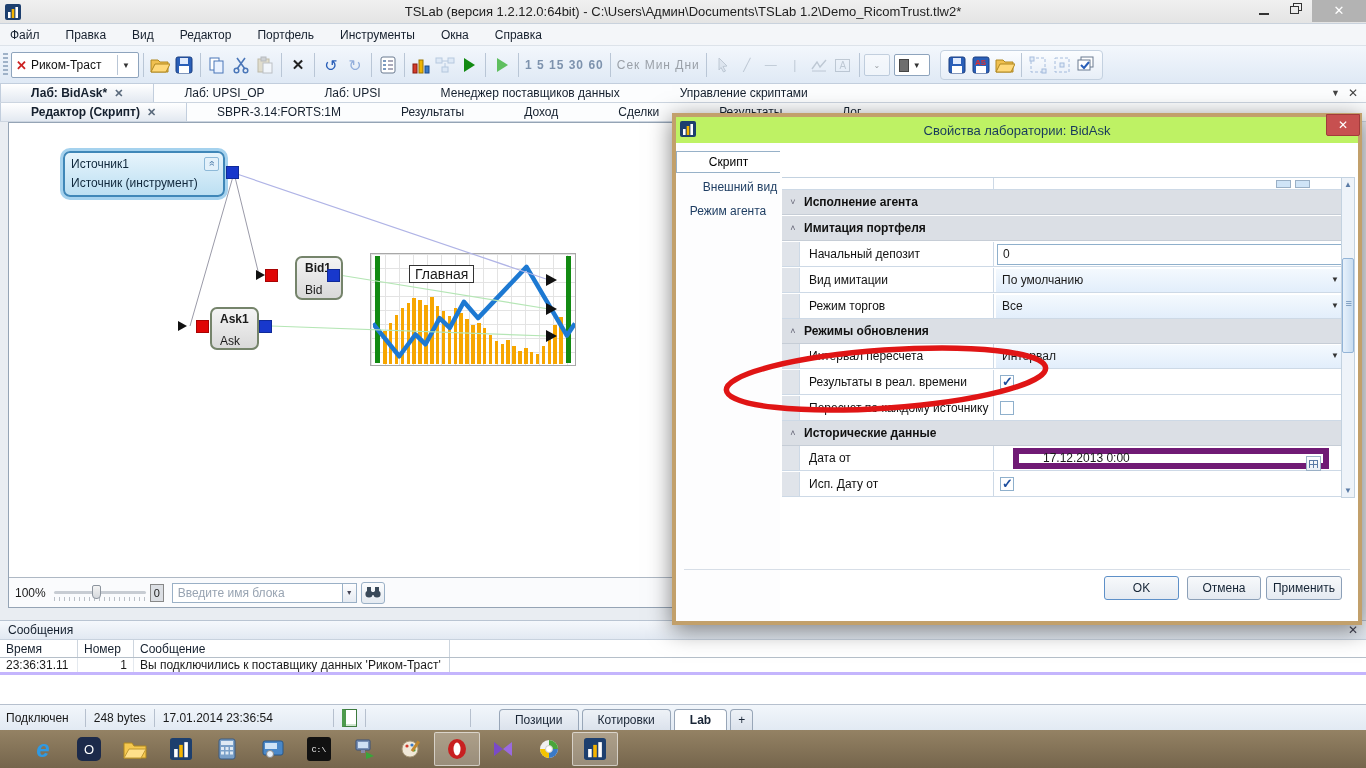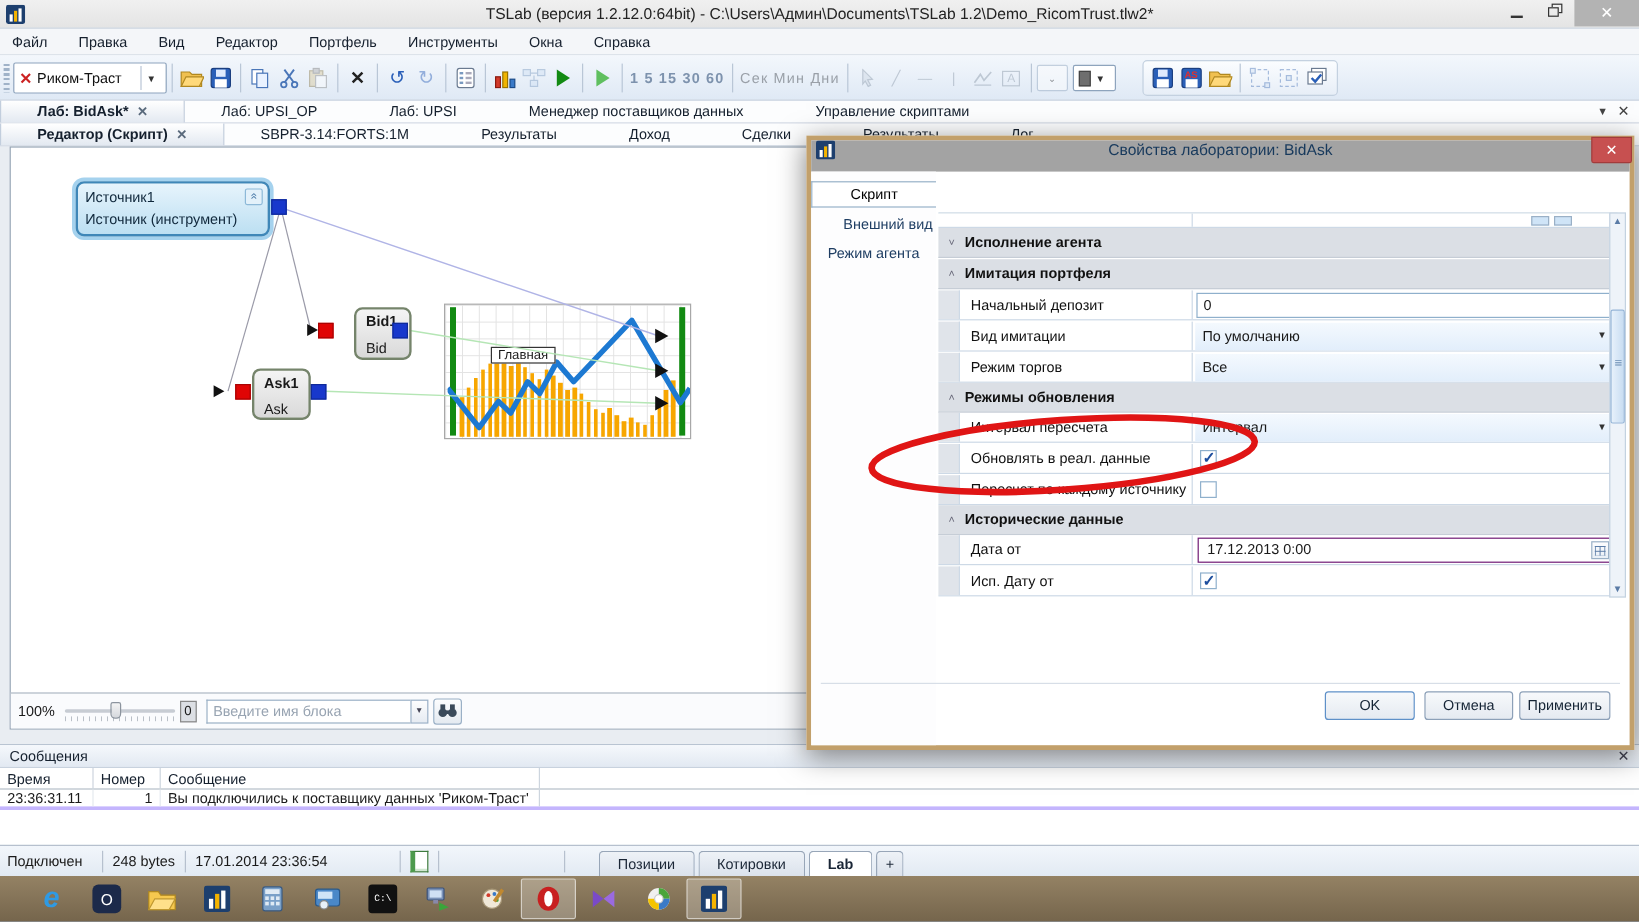--- a/index.html
+++ b/index.html
@@ -22,21 +22,21 @@
   .grip{width:5px;height:24px;margin:0 3px;background:repeating-linear-gradient(#9fb2c8 0 2px,transparent 2px 4px);}
   .tbtn{height:26px;min-width:24px;display:flex;align-items:center;justify-content:center;border-radius:3px;padding:0 2px;}
   .tsep{width:1px;height:24px;background:#b9c6d6;margin:0 4px;}
   .tb-row{display:flex;align-items:center;height:38px;}
   .combo{height:26px;background:#fff;border:1px solid #8ea4bd;border-radius:2px;display:flex;align-items:center;padding:0 4px;}
   .ddarr{font-size:8px;color:#333;padding:0 4px;}
   .disab{opacity:.45;}
   .txtbtn{color:#7d92ad;font-weight:bold;letter-spacing:1px;}
   .tri-play{width:0;height:0;border-left:11px solid #128a12;border-top:7px solid transparent;border-bottom:7px solid transparent;}
   .tri-play.light{border-left-color:#5fbf5f;}
-  .strip2{display:flex;align-items:center;height:30px;background:linear-gradient(#fbfdff,#e7eef7);border:1px solid #c4d1e0;border-radius:4px;padding:0 4px;margin-left:22px;}
+  .strip2{display:flex;align-items:center;height:30px;background:linear-gradient(#fbfdff,#e7eef7);border:1px solid #c4d1e0;border-radius:4px;padding:0 4px;margin-left:10px;}
 
   
   .tabrow{position:absolute;left:0;width:1366px;background:#fcfdfe;display:flex;align-items:stretch;border-bottom:1px solid #ccd5e0;}
   #labtabs{top:84px;height:19px;}
   #edittabs{top:103px;height:19px;}
   .dtab{display:flex;align-items:center;padding:0 30px;color:#15202e;white-space:nowrap;}
   .dtab.active{font-weight:bold;background:linear-gradient(#ffffff,#e3e9f1);border-right:1px solid #c2cedd;border-left:1px solid #c2cedd;}
   .closex{margin-left:7px;color:#5a6a7c;font-size:11px;}
   .rowicons{margin-left:auto;display:flex;align-items:center;gap:8px;padding-right:8px;color:#444;}
 
@@ -55,38 +55,38 @@
   .port.blue{background:#1838cc;border:1px solid #0f2a99;}
   .port.red{background:#e00505;border:1px solid #a80303;}
   .inarrow{position:absolute;width:0;height:0;border-left:9px solid #111;border-top:5px solid transparent;border-bottom:5px solid transparent;z-index:3;}
 
   
   #chartthumb{position:absolute;left:361px;top:130px;width:206px;height:113px;background:#fff;border:1px solid #a8a8a8;z-index:1;
     background-image:linear-gradient(#e3e3e3 1px,transparent 1px),linear-gradient(90deg,#e3e3e3 1px,transparent 1px);background-size:14px 14px;}
   .edgebar{position:absolute;top:2px;bottom:2px;width:5px;background:#128a12;}
   #chart-bars{position:absolute;left:12px;right:12px;bottom:1px;top:8px;display:flex;align-items:flex-end;justify-content:space-between;}
   .cbar{width:3.5px;}
-  #chartlabel{position:absolute;left:38px;top:11px;background:#fff;border:1px solid #333;padding:0 5px;font-size:11px;z-index:4;margin-top:24px;}
+  #chartlabel{position:absolute;left:38px;top:11px;background:#fff;border:1px solid #333;padding:0 5px;font-size:14px;z-index:4;}
   #linewrap{position:absolute;left:2px;top:2px;width:202px;height:109px;}
 
   
   #edbottom{position:absolute;left:0;bottom:0;width:100%;height:30px;background:#fafbfd;border-top:1px solid #aeb8c4;z-index:5;display:flex;align-items:center;}
   #slider{position:relative;width:92px;height:16px;margin-left:8px;}
   #slider .track{position:absolute;left:0;right:0;top:6px;height:3px;background:#c7ccd3;border-radius:2px;}
   #slider .ticks{position:absolute;left:0;right:0;top:12px;height:4px;background:repeating-linear-gradient(90deg,#b9bfc7 0 1px,transparent 1px 5px);}
   #slider .thumb{position:absolute;left:38px;top:0;width:9px;height:14px;background:linear-gradient(#f4f4f4,#d5d8dd);border:1px solid #8c949e;border-radius:2px 2px 4px 4px;}
   .zval{width:14px;height:18px;background:#dcdfe4;border:1px solid #888;text-align:center;line-height:16px;font-size:11px;margin-left:4px;}
   #blocksearch{width:170px;height:20px;border:1px solid #9ab0c6;border-right:none;padding:0 5px;font-size:12px;color:#333;}
   #blocksearch::placeholder{color:#98a4b2;}
   .ddbtn{width:15px;height:20px;border:1px solid #9ab0c6;background:linear-gradient(#fdfdfe,#e6ebf2);font-size:7px;color:#445;display:flex;align-items:center;justify-content:center;}
   .toolbtn2{width:24px;height:22px;margin-left:4px;background:linear-gradient(#fcfdfe,#e4eaf1);border:1px solid #9ab0c6;border-radius:3px;display:flex;align-items:center;justify-content:center;}
 
   
   #dialog{position:absolute;left:672px;top:113px;width:690px;height:512px;z-index:10;background:#fff;border:4px solid #c2a06b;box-shadow:0 5px 22px rgba(0,0,0,.5);}
-  #dlgtitle{position:absolute;left:0;top:0;right:0;height:26px;background:#a3a3a3;display:flex;align-items:flex-start;}
+  #dlgtitle{position:absolute;left:0;top:0;right:0;height:26px;background:#bef264;display:flex;align-items:center;}
   #dlgtitle .cap{position:absolute;left:0;right:0;text-align:center;color:#17395c;font-size:13px;}
   #dlgclose{position:absolute;right:-2px;top:-3px;width:34px;height:22px;background:#c75050;border:1px solid #a23b3b;border-radius:0 0 2px 2px;color:#fff;text-align:center;line-height:20px;font-size:12px;}
   #dlgside{position:absolute;left:0;top:26px;width:104px;bottom:0;background:#fdfdfe;}
   .sitem{height:22px;display:flex;align-items:center;justify-content:center;color:#1f3e63;font-size:12px;}
   .sitem.active{background:#fff;border:1px solid #97b1c8;border-right:none;font-weight:normal;color:#000;}
   #dlghead{position:absolute;left:106px;top:30px;right:8px;height:26px;display:flex;align-items:center;gap:2px;}
   .hbtn{width:22px;height:24px;background:linear-gradient(#fdfefe,#e7eef6);border:1px solid #9ab0c6;display:flex;align-items:center;justify-content:center;font-size:10px;color:#2a4a6a;}
   #dlgsearch{flex:1;height:24px;border:1px solid #9ab0c6;position:relative;background:#fff;}
   #pgrid{position:absolute;left:106px;top:60px;width:566px;height:321px;border-top:1px solid #c3d2e0;}
   .prow,.pcat{position:absolute;left:0;width:565px;height:25px;border-bottom:1px solid #cdd9e6;background:#fff;}
@@ -94,21 +94,21 @@
   .pcat b{font-size:12px;color:#111;}
   .chev{width:22px;text-align:center;color:#667;font-size:9px;}
   .pind{position:absolute;left:0;top:0;bottom:0;width:18px;background:#e0e4ea;border-right:1px solid #cdd9e6;}
   .plabel{position:absolute;left:19px;top:0;bottom:0;width:193px;border-right:1px solid #cdd9e6;display:flex;align-items:center;padding-left:8px;font-size:12px;color:#111;}
   .pval{position:absolute;left:213px;top:0;bottom:0;right:0;display:flex;align-items:center;}
   .vtext{flex:1;height:21px;margin:0 2px;border:1px solid #8fb0cc;background:#fff;display:flex;align-items:center;padding-left:5px;}
   .vdd{flex:1;height:23px;margin:0 1px;background:linear-gradient(#f4f9fe,#e2eefb);display:flex;align-items:center;padding-left:6px;position:relative;}
   .vdd::after{content:"▼";position:absolute;right:7px;top:6px;font-size:8px;color:#333;}
   .cb{width:14px;height:14px;margin-left:5px;background:#fff;border:1px solid #8fb0cc;position:relative;}
   .cb.on::after{content:"✓";position:absolute;left:1px;top:-2px;color:#1d4e9e;font-weight:bold;font-size:13px;}
-  .vdate{flex:1;height:21px;margin:0 3px;border:1px solid #701a75;background:#fff;display:flex;align-items:center;padding-left:7px;position:relative;}
+  .vdate{flex:1;height:21px;margin:0 18px;border:6px solid #701a75;background:#fff;display:flex;align-items:center;padding-left:24px;position:relative;}
   .calbtn{position:absolute;right:2px;top:2px;width:15px;height:15px;border:1px solid #9ab0c6;background:linear-gradient(#fdfdfe,#e9eff6) ;}
   .calbtn::after{content:"";position:absolute;inset:3px 2px 2px 2px;background:linear-gradient(#5a7ba6 1px,transparent 1px),linear-gradient(90deg,#5a7ba6 1px,transparent 1px);background-size:4px 4px;}
   #vscroll{position:absolute;right:3px;top:60px;width:14px;height:321px;background:#eef3f9;border:1px solid #c3d2e0;}
   .sarrow{position:absolute;left:0;width:12px;height:13px;color:#5a7ba6;font-size:8px;text-align:center;line-height:13px;}
   #vthumb{position:absolute;left:0;top:80px;width:12px;height:95px;background:linear-gradient(90deg,#e7f1fb,#c8ddf2);border:1px solid #93b4d7;border-radius:2px;}
   #vthumb::after{content:"≡";position:absolute;left:2.5px;top:38px;color:#6b8db4;font-size:11px;}
   .dlgbtn{position:absolute;top:459px;height:24px;background:linear-gradient(#f7f9fb,#e5eaf1);border:1px solid #8ca0b8;border-radius:3px;text-align:center;line-height:22px;font-size:12px;color:#152435;}
   #btn-ok{left:428px;width:75px;border-color:#5e90c8;}
   #btn-cancel{left:511px;width:74px;}
   #btn-apply{left:590px;width:76px;}
@@ -545,21 +545,21 @@
         <div class="pind"></div>
           <div class="plabel">Интервал пересчета</div>
         <div class="pval">
             <div class="vdd">
               <span>Интервал</span>
             </div>
           </div>
       </div>
       <div class="prow" style="top:192px;">
         <div class="pind"></div>
-          <div class="plabel">Обновлять в реал. данные</div>
+          <div class="plabel">Результаты в реал. времени</div>
         <div class="pval">
             <span class="cb on"></span>
           </div>
       </div>
       <div class="prow" style="top:218px;">
         <div class="pind"></div>
           <div class="plabel">Пересчет по каждому источнику</div>
         <div class="pval">
             <span class="cb"></span>
           </div>

